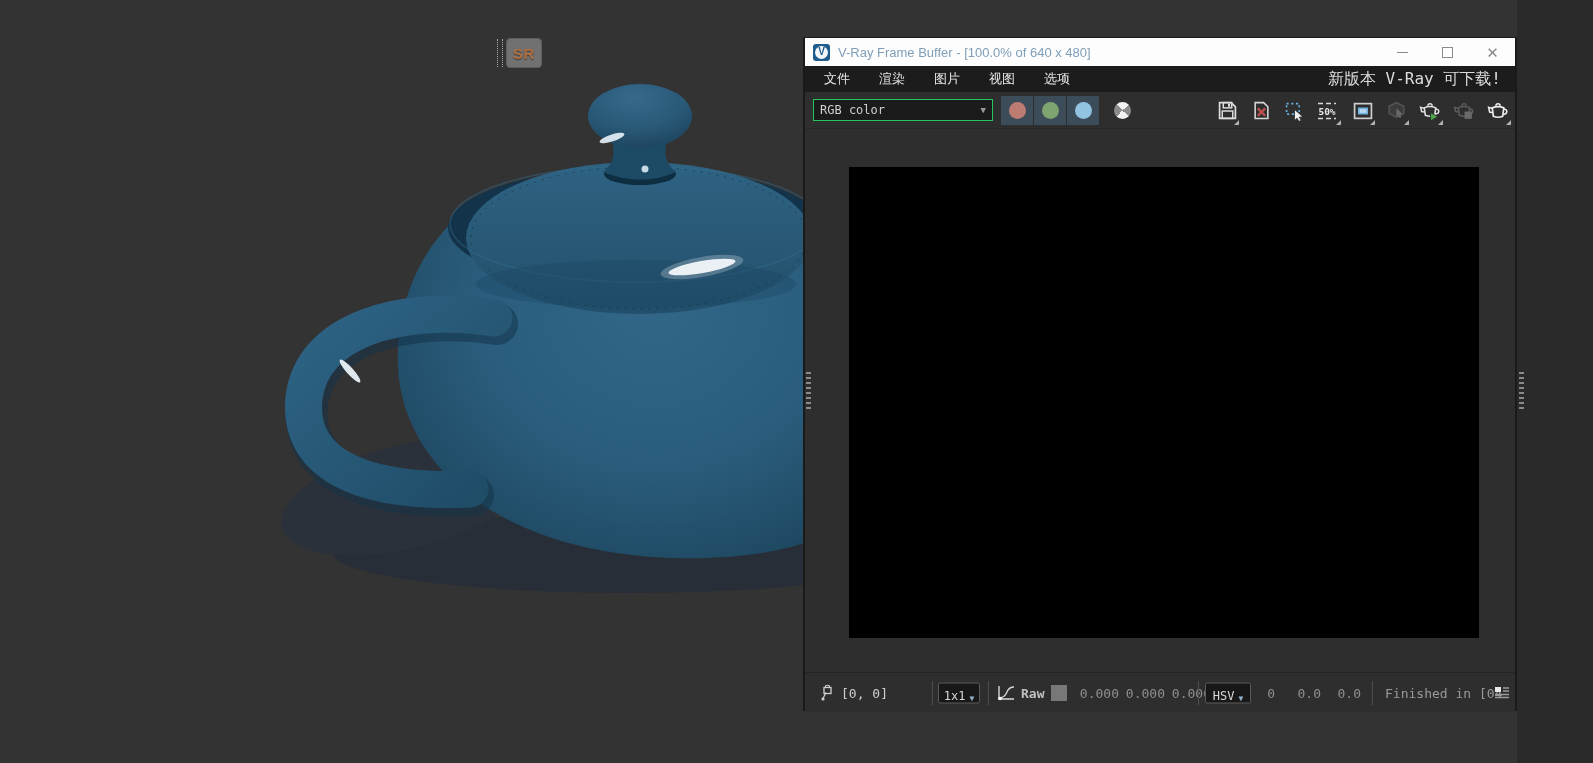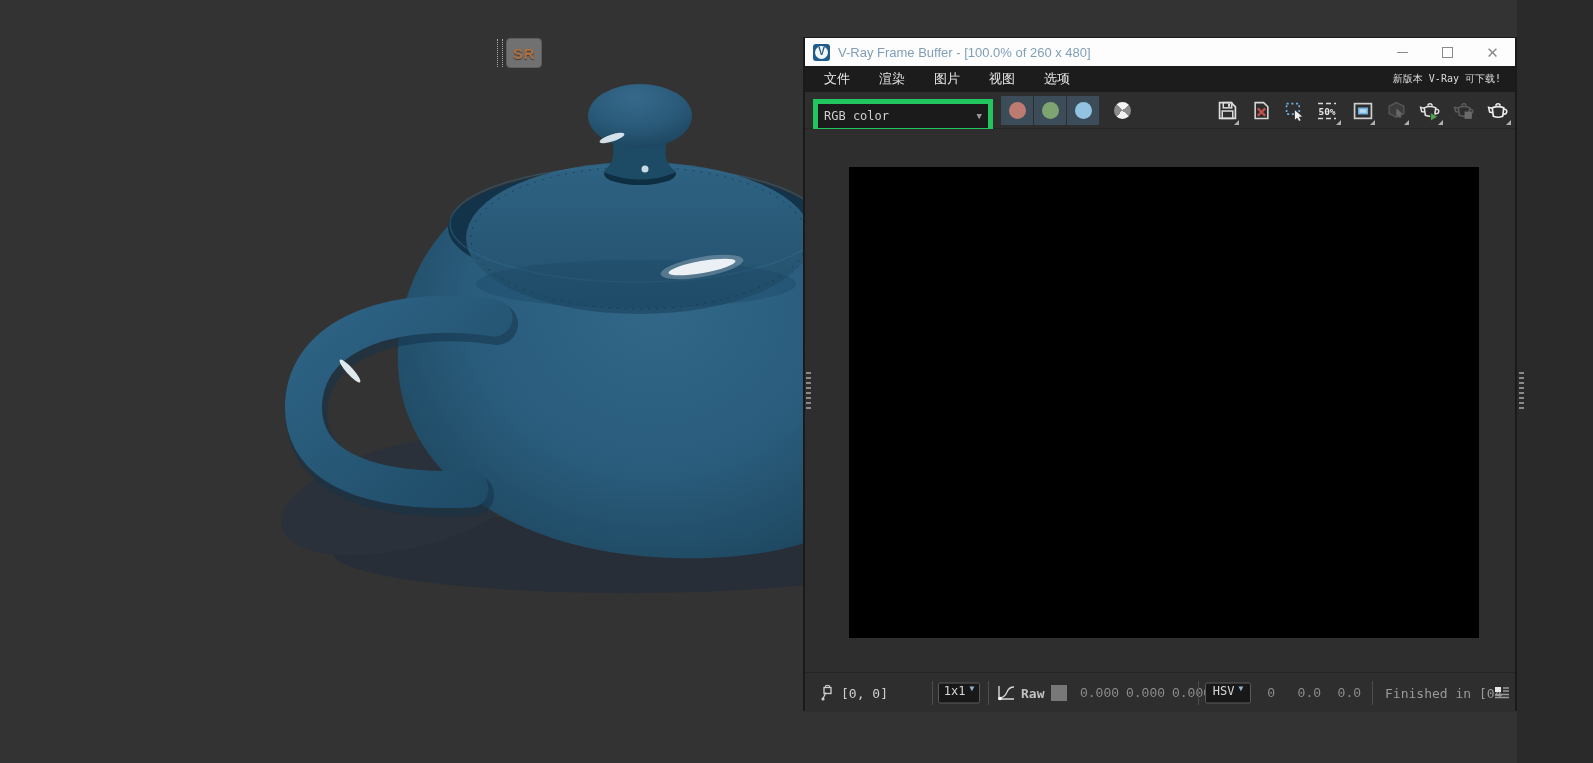--- a/index.html
+++ b/index.html
@@ -35,27 +35,27 @@
   .title-text { margin-left:8px; color:#7f9eb8; font-size:13px; white-space:nowrap; }
   .win-controls { margin-left:auto; display:flex; height:100%; }
   .win-btn { width:45px; height:100%; display:flex; align-items:center; justify-content:center; color:#8a8a8a; cursor:default; }
   .glyph-min { width:11px; height:1px; background:#8a8a8a; }
   .glyph-max { width:11px; height:11px; border:1px solid #8a8a8a; }
   .glyph-close { font-size:15px; line-height:1; color:#8a8a8a; }
 
   
   .menubar { height:26px; background:#1c1c1c; display:flex; align-items:center; padding:0 12px; color:#e8e8e8; font-size:13px; }
   .menu-item { margin-right:22px; cursor:default; white-space:nowrap;margin-left:7px; }
-  .menu-notice { margin-left:auto; margin-right:2px; color:#dcdcdc; white-space:nowrap; font-family:"DejaVu Sans Mono", monospace; font-size:10px; }
+  .menu-notice { margin-left:auto; margin-right:2px; color:#dcdcdc; white-space:nowrap; font-family:"DejaVu Sans Mono", monospace; font-size:16px; }
 
   
   .toolbar { position:relative; height:37px; background:#2e2e2e; border-bottom:1px solid #272727; }
   .channel-dd { position:absolute; left:8px; top:7px; width:180px; height:22px; background:#1b1b1b;
-                border:5px solid #22c55e; color:#cfcfcf; font-family:"DejaVu Sans Mono", monospace; font-size:12px;
-                display:flex; align-items:center; padding:12px 6px; }
+                border:1px solid #22c55e; color:#cfcfcf; font-family:"DejaVu Sans Mono", monospace; font-size:12px;
+                display:flex; align-items:center; padding:0 6px; }
   .channel-dd .arrow { margin-left:auto; color:#9a9a9a; font-size:9px; }
   .chan-group { position:absolute; left:196px; top:4px; display:flex; }
   .chan-btn { width:32px; height:29px; background:#3d4c59; margin-right:1px; display:flex; align-items:center; justify-content:center; }
   .chan-btn.plain { background:transparent; margin-left:6px; }
   .chan-circle { width:17px; height:17px; border-radius:50%; }
   .alpha-circle { width:17px; height:17px; border-radius:50%;
                   background:conic-gradient(from -45deg, #f2f2f2 0 25%, #8c8c8c 25% 50%, #f2f2f2 50% 75%, #8c8c8c 75%); }
   .tool-icons { position:absolute; left:408px; top:4px; display:flex; gap:10px; }
   .tool-btn { position:relative; width:24px; height:29px; display:flex; align-items:center; justify-content:flex-end; }
   .dd-corner { position:absolute; right:-2px; bottom:0; width:0; height:0;
@@ -64,23 +64,23 @@
   
   .content { position:relative; height:543px; background:#2e2e2e; }
   .render-img { position:absolute; left:44px; top:38px; width:630px; height:471px; background:#000000; }
 
   
   .statusbar { position:relative; height:40px; background:#2e2e2e; border-top:1px solid #242424;
                font-family:"DejaVu Sans Mono", monospace; font-size:13px;padding-left:40px; }
   .sb { position:absolute; top:50%; transform:translateY(-50%); white-space:nowrap; }
   .sb-sep { position:absolute; top:8px; width:1px; height:24px; background:#4d4d4d; }
   .sb-btn { background:#181818; border:1px solid #5a5a5a; border-radius:2px; height:21px;
-            display:flex; align-items:flex-start; justify-content:center; gap:4px; color:#d6d6d6; font-size:12px; padding:0 4px; }
+            display:flex; align-items:flex-end; justify-content:center; gap:4px; color:#d6d6d6; font-size:12px; padding:0 4px; }
   .sb-btn .arrow { color:#8fb0c8; font-size:8px; }
-  .val { color:#8f8f8f; text-align:right; display:inline-block;font-family:Liberation Mono, monospace; }
+  .val { color:#8f8f8f; text-align:right; display:inline-block; }
   .swatch { width:16px; height:16px; background:#787878; }
 
   
   .grip { position:absolute; width:5px; height:38px;
           background:repeating-linear-gradient(180deg,#8a8a8a 0 2px, transparent 2px 5px); }
 </style>
 </head>
 <body>
 
 <div class="page">
@@ -144,21 +144,21 @@
   </div>
 
   <div class="vfb">
 
     <div class="titlebar">
       <div class="vray-logo">
         <div class="disc">
             <span>V</span>
           </div>
       </div>
-      <div class="title-text">V-Ray Frame Buffer - [100.0% of 260 x 480]</div>
+      <div class="title-text">V-Ray Frame Buffer - [100.0% of 640 x 480]</div>
       <div class="win-controls">
         <div class="win-btn">
             <div class="glyph-min"></div>
           </div>
         <div class="win-btn">
             <div class="glyph-max"></div>
           </div>
         <div class="win-btn">
             <span class="glyph-close">✕</span>
           </div>

